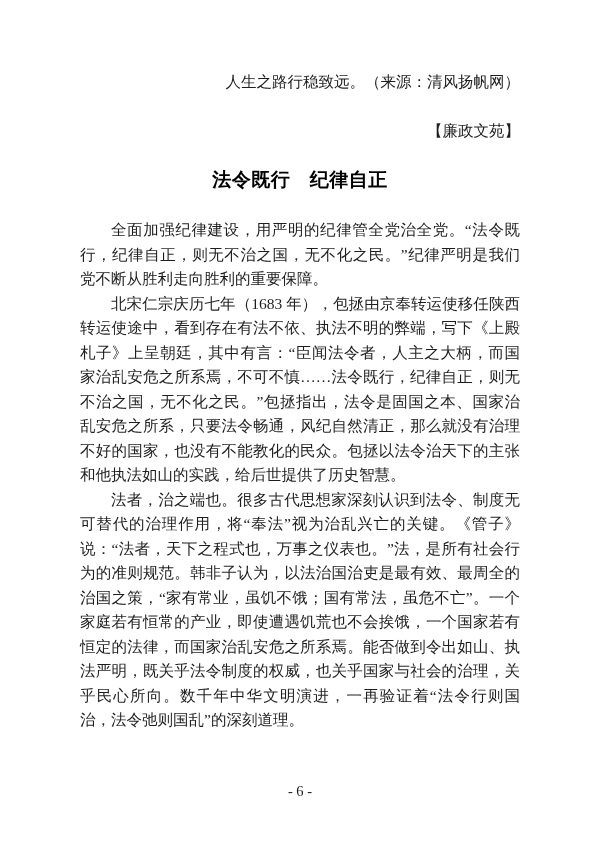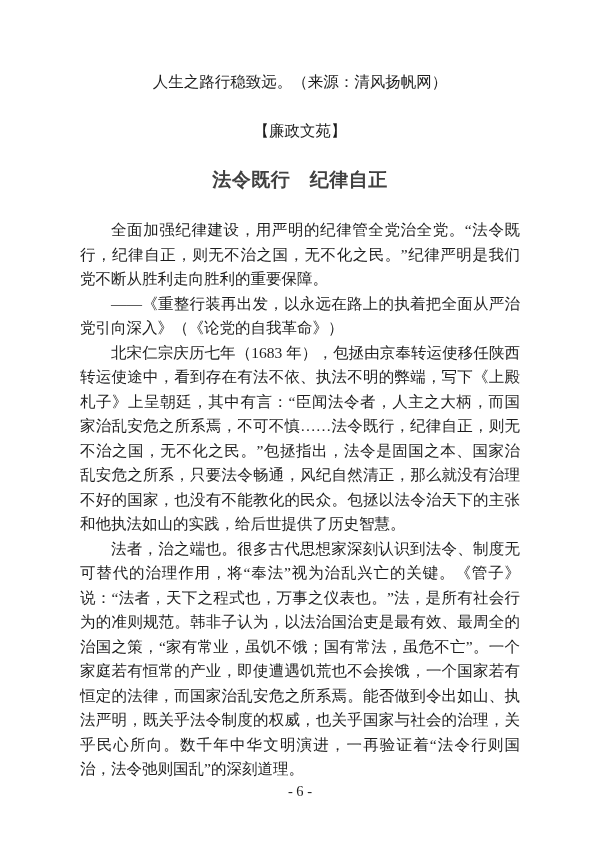--- a/index.html
+++ b/index.html
@@ -17,34 +17,34 @@
     font-family: "Liberation Serif", "DejaVu Serif", serif;
     color: #1e1e1e;
     overflow: hidden;
   }
   .body-text {
     font-size: 15.5px;
     line-height: 24.5px;
     margin: 0;
   }
   .intro-line {
-    text-align: center;
+    text-align: right;
     margin-bottom: 24px;
   }
   .section-header {
-    text-align: center;
+    text-align: right;
     margin-bottom: 22px;
   }
   .article-title {
     font-family: "Liberation Sans", "DejaVu Sans", sans-serif;
     font-weight: bold;
     font-size: 19px;
     line-height: 30px;
     text-align: center;
-    color: #404040;
+    color: #000000;
     margin: 0 0 23px 0;
     letter-spacing: 0.5px;
   }
   .para {
     text-align: justify;
     text-justify: inter-ideograph;
     text-indent: 2em;
   }
   .page-footer {
     position: absolute;
@@ -63,21 +63,20 @@
 <div class="page">
 
   <p class="body-text intro-line">人生之路行稳致远。（来源：清风扬帆网）</p>
 
   <p class="body-text section-header">【廉政文苑】</p>
 
   <h1 class="article-title">法令既行　纪律自正</h1>
 
   <p class="body-text para">全面加强纪律建设，用严明的纪律管全党治全党。“法令既行，纪律自正，则无不治之国，无不化之民。”纪律严明是我们党不断从胜利走向胜利的重要保障。</p>
 
-  <p class="body-text para">——《重整行装再出发，以永远在路上的执着把全面从严治党引向深入》（《论党的自我革命》）</p>
 
   <p class="body-text para">北宋仁宗庆历七年（1683 年），包拯由京奉转运使移任陕西转运使途中，看到存在有法不依、执法不明的弊端，写下《上殿札子》上呈朝廷，其中有言：“臣闻法令者，人主之大柄，而国家治乱安危之所系焉，不可不慎……法令既行，纪律自正，则无不治之国，无不化之民。”包拯指出，法令是固国之本、国家治乱安危之所系，只要法令畅通，风纪自然清正，那么就没有治理不好的国家，也没有不能教化的民众。包拯以法令治天下的主张和他执法如山的实践，给后世提供了历史智慧。</p>
 
   <p class="body-text para">法者，治之端也。很多古代思想家深刻认识到法令、制度无可替代的治理作用，将“奉法”视为治乱兴亡的关键。《管子》说：“法者，天下之程式也，万事之仪表也。”法，是所有社会行为的准则规范。韩非子认为，以法治国治吏是最有效、最周全的治国之策，“家有常业，虽饥不饿；国有常法，虽危不亡”。一个家庭若有恒常的产业，即使遭遇饥荒也不会挨饿，一个国家若有恒定的法律，而国家治乱安危之所系焉。能否做到令出如山、执法严明，既关乎法令制度的权威，也关乎国家与社会的治理，关乎民心所向。数千年中华文明演进，一再验证着“法令行则国治，法令弛则国乱”的深刻道理。</p>
 
   <div class="page-footer">- 6 -</div>
 
 </div>
 
 </body></html>

